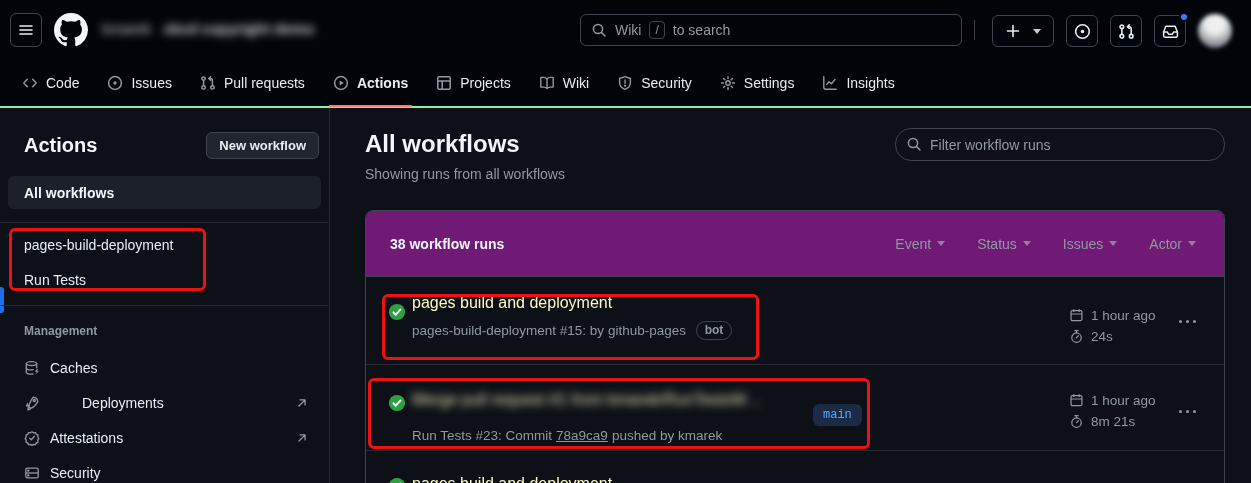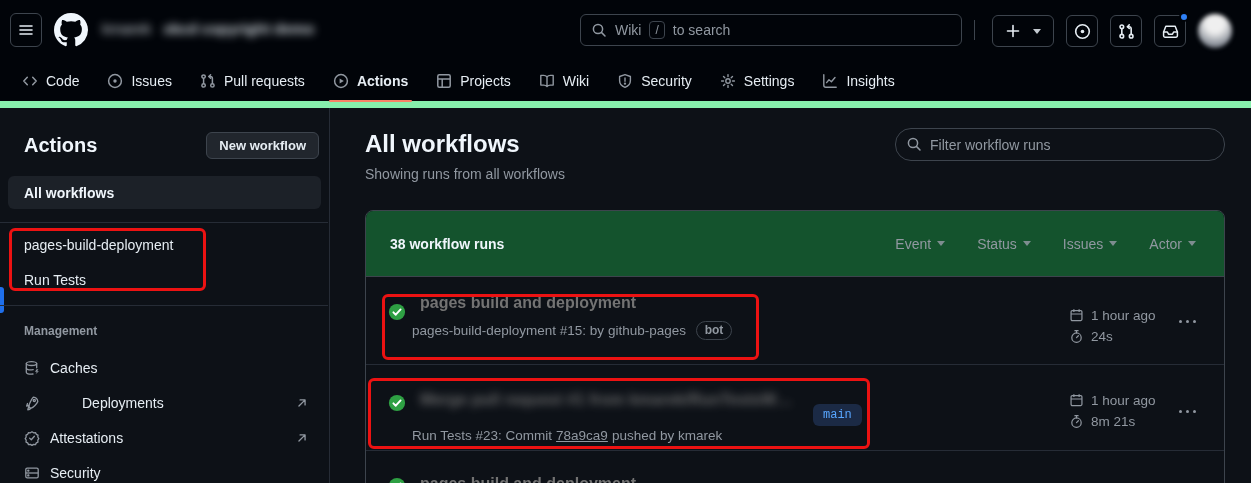--- a/index.html
+++ b/index.html
@@ -27,21 +27,21 @@
   .icon-btn{height:32px;border:1px solid #3d444d;border-radius:6px;background:transparent;color:#e6edf3;
     display:flex;align-items:center;justify-content:center;cursor:pointer;position:relative;}
   .icon-btn.sq{width:32px;}
   .plus-btn{width:62px;gap:6px;}
   .notif-dot{position:absolute;right:-4px;top:-4px;width:10px;height:10px;border-radius:50%;
     background:#2f81f7;border:2px solid #010409;}
   .avatar{width:34px;height:34px;border-radius:50%;overflow:hidden;cursor:pointer;
     background:radial-gradient(circle at 50% 28%, #efefef 0 30%, #8d939c 70%, #3c414a 100%);filter:blur(2px);}
   
   .nav{position:absolute;left:0;top:60px;width:1251px;height:48px;background:#010409;
-    border-bottom:7px solid #86efac;display:flex;align-items:stretch;padding-left:8px;}
+    border-bottom:2px solid #86efac;display:flex;align-items:stretch;padding-left:8px;}
   .tab{position:relative;display:flex;align-items:center;gap:8px;padding:0 14px;color:#e6edf3;cursor:pointer;text-decoration:none;}
   .tab .t-icon{color:#9198a1;}
   .tab .t-label{font-size:14px;}
   .tab.active .t-label{font-weight:700;}
   .tab.active::after{content:"";position:absolute;left:10px;right:10px;bottom:-1px;height:2px;border-radius:3px;background:#f78166;}
   
   .sidebar{position:absolute;left:0;top:108px;width:330px;height:375px;background:#0d1117;border-right:1px solid #262c36;}
   .side-head{position:absolute;left:24px;right:10px;top:24px;display:flex;align-items:center;justify-content:space-between;}
   .side-title{font-size:20px;font-weight:700;color:#f0f6fc;}
   .btn-secondary{height:27px;padding:0 12px;font-size:13px;font-weight:600;color:#e6edf3;background:#21262d;
@@ -62,32 +62,32 @@
   .main{position:absolute;left:330px;top:108px;width:921px;height:375px;overflow:hidden;}
   .page-title{position:absolute;left:35px;top:22px;font-size:24px;font-weight:600;color:#f0f6fc;}
   .page-subtitle{position:absolute;left:35px;top:58px;font-size:14px;color:#9198a1;}
   .filter-wrap{position:absolute;left:565px;top:20px;width:330px;height:33px;}
   .filter-wrap .f-icon{position:absolute;left:11px;top:8px;color:#9198a1;}
   .filter-input{width:100%;height:100%;background:transparent;border:1px solid #3d444d;border-radius:16px;
     color:#e6edf3;font-size:14px;padding:0 10px 0 34px;font-family:inherit;outline:none;}
   .filter-input::placeholder{color:#9198a1;}
   .runs-table{position:absolute;left:35px;top:102px;width:860px;height:280px;
     border:1px solid #3d444d;border-radius:8px 8px 0 0;overflow:hidden;background:#0d1117;}
-  .runs-head{height:66px;background:#14532d;border-bottom:1px solid #3d444d;
+  .runs-head{height:66px;background:#701a75;border-bottom:1px solid #3d444d;
     display:flex;align-items:center;padding:0 28px 0 24px;}
   .runs-count{font-size:14px;font-weight:700;color:#f0f6fc;}
   .run-filters{margin-left:auto;display:flex;gap:32px;}
   .drop{display:flex;align-items:center;color:#9198a1;font-size:14px;cursor:pointer;background:none;border:none;font-family:inherit;}
   .caret{display:inline-block;width:0;height:0;border-left:4px solid transparent;border-right:4px solid transparent;
     border-top:5px solid currentColor;margin-left:6px;opacity:.85;}
   .run-row{position:relative;border-bottom:1px solid #262c36;}
   .row-1{height:88px;} .row-2{height:86px;} .row-3{height:100px;}
   .check-ic{position:absolute;left:22px;top:26px;}
   .row-2 .check-ic{top:29px;} .row-3 .check-ic{top:26px;}
-  .run-title{position:absolute;left:46px;top:17px;font-size:16px;font-weight:700;color:#737373;cursor:pointer;white-space:nowrap;margin-left:8px;}
+  .run-title{position:absolute;left:46px;top:17px;font-size:16px;font-weight:400;color:#fef9c3;cursor:pointer;white-space:nowrap;}
   .row-2 .run-title{top:26px;} .row-3 .run-title{top:24px;}
   .run-meta{position:absolute;left:46px;top:44px;font-size:13.5px;color:#9198a1;white-space:nowrap;}
   .row-2 .run-meta{top:63px;}
   .bot-badge{display:inline-block;border:1px solid #3d444d;border-radius:999px;padding:0 8px;line-height:17px;
     font-size:12px;font-weight:600;color:#9198a1;margin-left:6px;vertical-align:1px;}
   .sha-link{text-decoration:underline;cursor:pointer;margin:4px 4px;text-align:right;}
   .branch-badge{position:absolute;left:447px;top:39px;height:22px;padding:0 10px;border-radius:6px;
     background:#1b2a45;color:#58a6ff;font-family:"Liberation Mono","DejaVu Sans Mono",monospace;
     font-size:12px;line-height:22px;cursor:pointer;}
   .run-times{position:absolute;left:703px;top:31px;display:flex;flex-direction:column;gap:6px;color:#9198a1;font-size:13.5px;}

